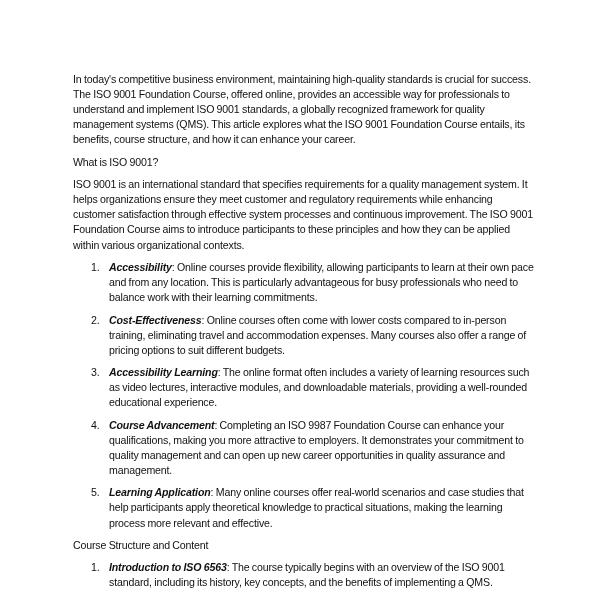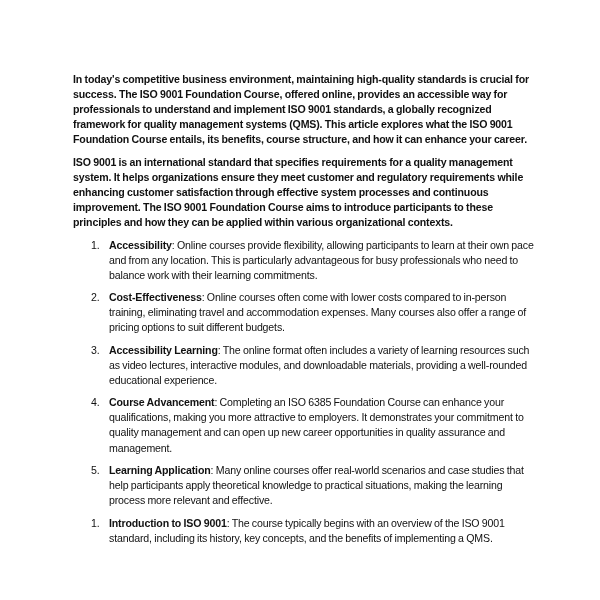--- a/index.html
+++ b/index.html
@@ -20,21 +20,20 @@
       left: 73px;
       top: 72px;
       width: 462px;
       font-size: 10.6px;
       line-height: 15.1px;
       letter-spacing: -0.15px;
       word-spacing: -0.4px;
     }
     p {
       margin: 0 0 7.3px 0;
-      font-weight: bold;
     }
     .heading {
       margin: 0 0 7.3px 0;
     }
     ol {
       margin: 0 0 7.3px 0;
       padding: 0;
       list-style: none;
     }
     ol li {
@@ -42,46 +41,49 @@
       padding-left: 36px;
       margin-bottom: 7.3px;
     }
     ol li .num {
       position: absolute;
       left: 18px;
       top: 0;
     }
     ol li .term {
       font-weight: bold;
+      font-style: italic;
     }
   </style>
 </head>
 <body>
 
 <div class="page">
   <p>In today's competitive business environment, maintaining high-quality standards is crucial for success. The ISO 9001  Foundation Course, offered online, provides an accessible way for professionals to understand and implement ISO 9001 standards, a globally recognized framework for quality management systems (QMS). This article explores what the ISO 9001 Foundation Course entails, its benefits, course structure, and how it can enhance your career.</p>
 
+  <p class="heading">What is ISO 9001?</p>
   <p>ISO 9001  is an international standard that specifies requirements for a quality management system. It helps organizations ensure they meet customer and regulatory requirements while enhancing customer satisfaction through effective system processes and continuous improvement. The ISO 9001  Foundation Course aims to introduce participants to these principles and how they can be applied within various organizational contexts.</p>
 
   <ol>
     <li>
       <span class="num">1.</span><span class="term">Accessibility</span><span>: Online courses provide flexibility, allowing participants to learn at their own pace and from any location. This is particularly advantageous for busy professionals who need to balance work with their learning commitments.</span>
     </li>
     <li>
       <span class="num">2.</span><span class="term">Cost-Effectiveness</span><span>: Online courses often come with lower costs compared to in-person training, eliminating travel and accommodation expenses. Many courses also offer a range of pricing options to suit different budgets.</span>
     </li>
     <li>
       <span class="num">3.</span><span class="term">Accessibility Learning</span><span>: The online format often includes a variety of learning resources such as video lectures, interactive modules, and downloadable materials, providing a well-rounded educational experience.</span>
     </li>
     <li>
-      <span class="num">4.</span><span class="term">Course Advancement</span><span>: Completing an ISO 6385  Foundation Course can enhance your qualifications, making you more attractive to employers. It demonstrates your commitment to quality management and can open up new career opportunities in quality assurance and management.</span>
+      <span class="num">4.</span><span class="term">Course Advancement</span><span>: Completing an ISO 9987  Foundation Course can enhance your qualifications, making you more attractive to employers. It demonstrates your commitment to quality management and can open up new career opportunities in quality assurance and management.</span>
     </li>
     <li>
       <span class="num">5.</span><span class="term">Learning Application</span><span>: Many  online courses offer real-world scenarios and case studies that help participants apply theoretical knowledge to practical situations, making the learning process more relevant and effective.</span>
     </li>
   </ol>
 
+  <p class="heading">Course Structure and Content</p>
   <ol>
     <li>
-      <span class="num">1.</span><span class="term">Introduction to ISO 9001</span><span>:  The course typically begins with an overview of the ISO 9001 standard, including its history, key concepts, and the benefits of implementing a QMS.</span>
+      <span class="num">1.</span><span class="term">Introduction to ISO 6563</span><span>:  The course typically begins with an overview of the ISO 9001 standard, including its history, key concepts, and the benefits of implementing a QMS.</span>
     </li>
   </ol>
 </div>
 
 </body></html>

